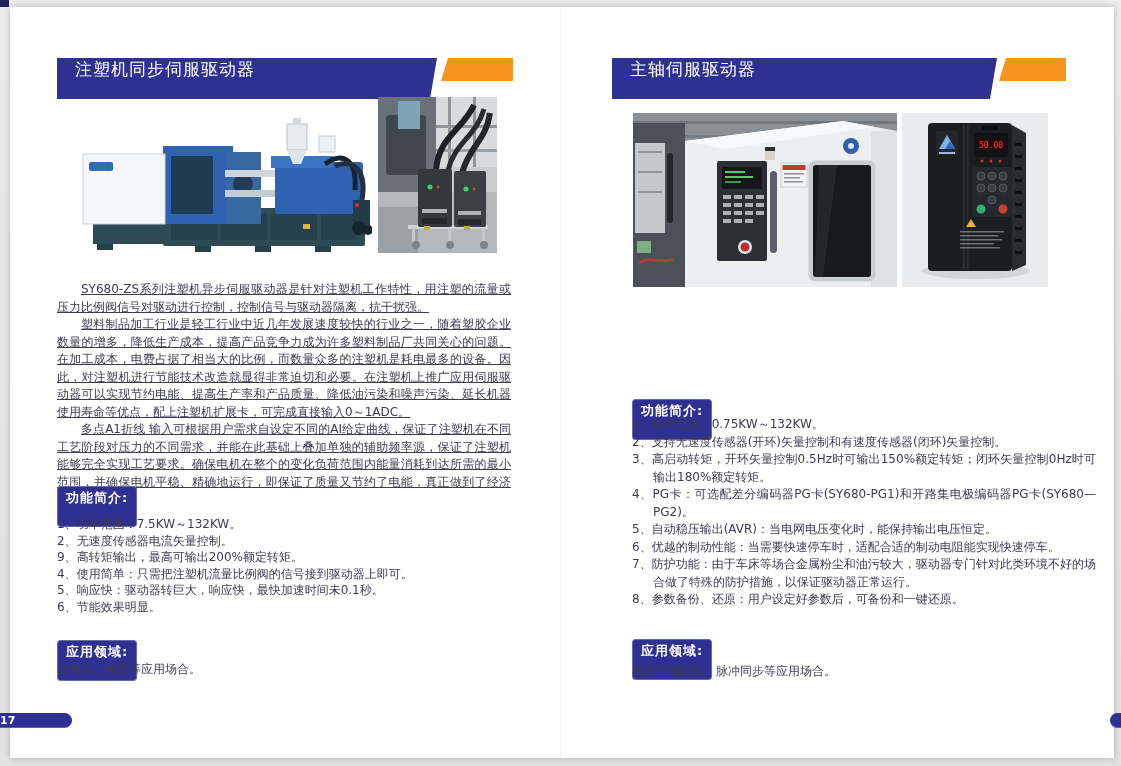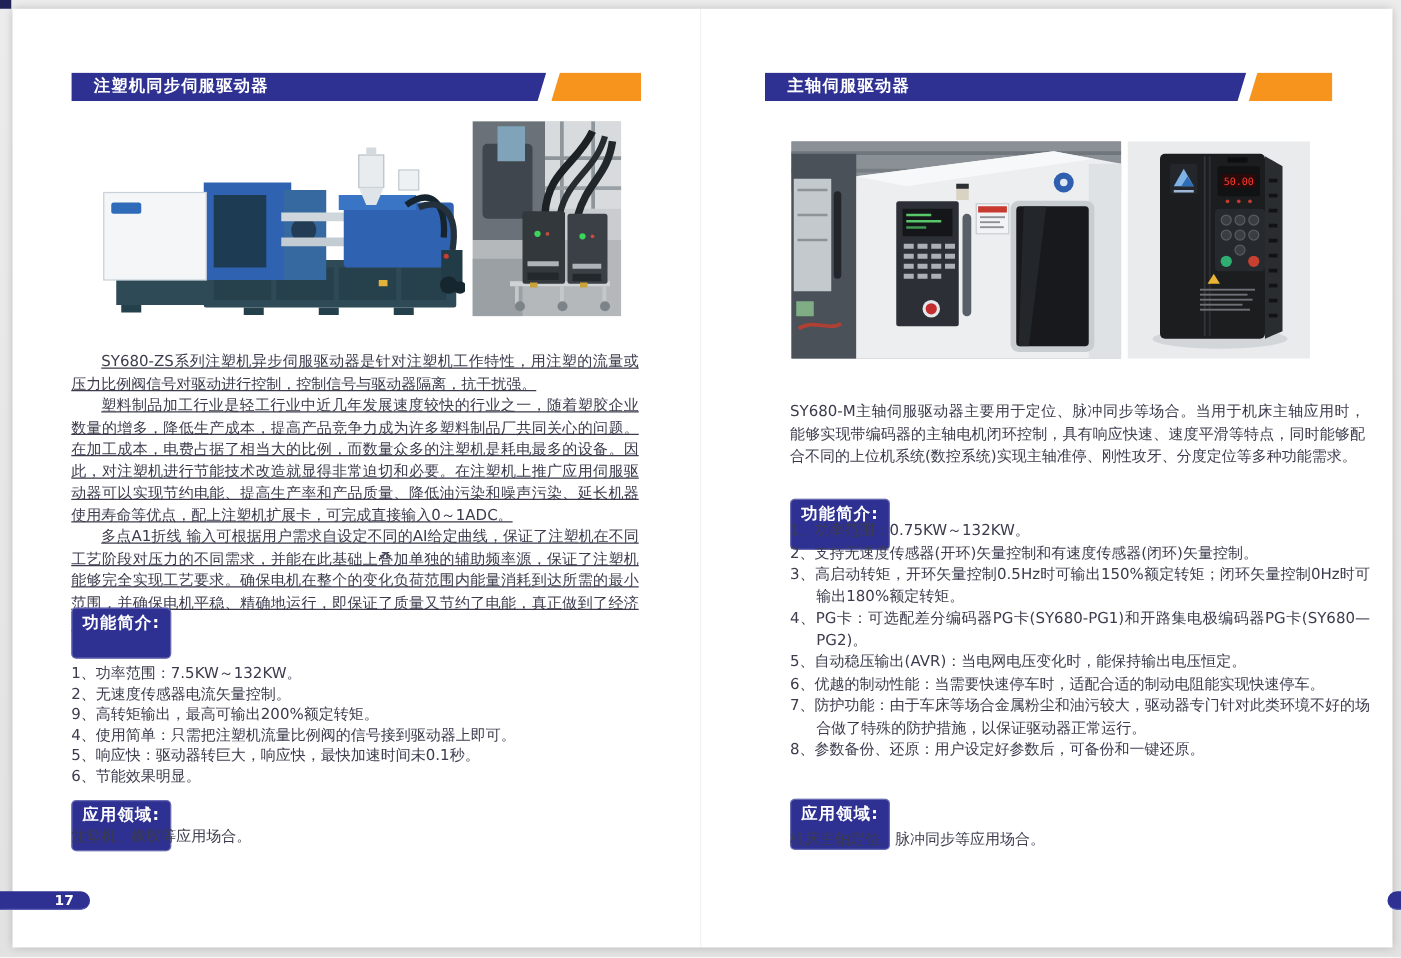--- a/index.html
+++ b/index.html
@@ -11,22 +11,22 @@
   .paper {
     position:absolute; left:10px; top:7px; width:1104px; height:751px;
     background:#ffffff; box-shadow:0 0 7px rgba(0,0,0,0.22);
   }
   .corner-mark { position:absolute; left:0; top:0; width:9px; height:7px; background:#1e2257; }
   .center-crease {
     position:absolute; left:560px; top:7px; width:1px; height:751px;
     background:rgba(0,0,0,0.05);
   }
   .header-bar {
-    position:absolute; top:58px; height:23px; background:#2e3192;
-    color:#ffffff; font-weight:bold; font-size:13px; letter-spacing:1px;
+    position:absolute; top:58px; height:41px; background:#2e3192;
+    color:#ffffff; font-weight:normal; font-size:17px; letter-spacing:1px;
   }
   .header-bar .txt { display:block; padding-left:18px; line-height:23px; white-space:nowrap; }
   .hb-left  { left:57px;  width:380px; clip-path:polygon(0 0,100% 0,calc(100% - 7px) 100%,0 100%); }
   .hb-right { left:612px; width:385px; clip-path:polygon(0 0,100% 0,calc(100% - 7px) 100%,0 100%); }
   .header-accent { position:absolute; top:58px; height:23px; background:#f7941e; clip-path:polygon(7px 0,100% 0,100% 100%,0 100%); }
   .ha-left  { left:441px; width:72px; }
   .ha-right { left:999px; width:67px; }
 
   .img { position:absolute; }
   .img svg { display:block; width:100%; height:100%; }
@@ -48,33 +48,33 @@
     box-shadow:inset 0 0 0 1px rgba(255,255,255,0.28);
     white-space:nowrap;
   }
   .bdg-feat-left { left:57px;  top:486px; }
   .bdg-apps-left { left:57px;  top:640px; }
   .bdg-feat-right{ left:632px; top:399px; }
   .bdg-apps-right{ left:632px; top:639px; }
 
   .feat-list { position:absolute; font-size:12px; color:#3c3c4e; text-align:justify; }
   .feat-list .item { padding-left:21px; text-indent:-21px; }
-  .fl-left  { left:57px;  top:530px; width:456px; line-height:16.5px; }
+  .fl-left  { left:57px;  top:516px; width:456px; line-height:16.5px; }
   .fl-right { left:632px; top:416px; width:464px; line-height:17.5px; }
 
   .apps-text { position:absolute; font-size:12px; color:#3c3c4e; }
   .at-left  { left:57px;  top:661px; }
   .at-right { left:632px; top:663px; }
 
   .page-num {
     position:absolute; top:713px; height:15px; background:#2e3192;
     color:#ffffff; font-size:11px; font-weight:bold; line-height:15px;
     box-sizing:border-box;
   }
-  .pn-left  { left:0;      width:72px; border-radius:0 9px 9px 0; text-align:right; padding-right:13px; border-bottom:1px solid #5a5fb4; }
+  .pn-left  { left:0;      width:72px; border-radius:0 9px 9px 0; text-align:left; padding-right:13px; border-bottom:1px solid #5a5fb4; }
   .pn-right { left:1110px; width:68px; border-radius:9px 0 0 9px; text-align:center;  padding-left:13px;  border-bottom:1px solid #5a5fb4; }
 </style>
 </head>
 <body>
 
 <div class="canvas">
   <div class="paper"></div>
   <div class="corner-mark"></div>
   <div class="center-crease"></div>
 
@@ -285,23 +285,20 @@
       <circle cx="101" cy="96" r="4.5" fill="#c8402f"></circle>
       <polygon points="64,114 69,106 74,114" fill="#e8b431"></polygon>
       <rect x="58" y="118" width="44" height="1.5" fill="#6d7277"></rect>
       <rect x="58" y="122" width="38" height="1.5" fill="#6d7277"></rect>
       <rect x="58" y="126" width="42" height="1.5" fill="#6d7277"></rect>
       <rect x="58" y="130" width="34" height="1.5" fill="#6d7277"></rect>
       <rect x="58" y="134" width="40" height="1.5" fill="#6d7277"></rect>
     </svg>
   </div>
 
-  <div class="para-block pb-right">
-    <p>SY680-M主轴伺服驱动器主要用于定位、脉冲同步等场合。当用于机床主轴应用时，能够实现带编码器的主轴电机闭环控制，具有响应快速、速度平滑等特点，同时能够配合不同的上位机系统(数控系统)实现主轴准停、刚性攻牙、分度定位等多种功能需求。</p>
-  </div>
 
   <div class="badge bdg-feat-right">功能简介:</div>
   <div class="feat-list fl-right">
     <div class="item">1、功率范围：0.75KW～132KW。</div>
     <div class="item">2、支持无速度传感器(开环)矢量控制和有速度传感器(闭环)矢量控制。</div>
     <div class="item">3、高启动转矩，开环矢量控制0.5Hz时可输出150%额定转矩；闭环矢量控制0Hz时可输出180%额定转矩。</div>
     <div class="item">4、PG卡：可选配差分编码器PG卡(SY680-PG1)和开路集电极编码器PG卡(SY680—PG2)。</div>
     <div class="item">5、自动稳压输出(AVR)：当电网电压变化时，能保持输出电压恒定。</div>
     <div class="item">6、优越的制动性能：当需要快速停车时，适配合适的制动电阻能实现快速停车。</div>
     <div class="item">7、防护功能：由于车床等场合金属粉尘和油污较大，驱动器专门针对此类环境不好的场合做了特殊的防护措施，以保证驱动器正常运行。</div>

